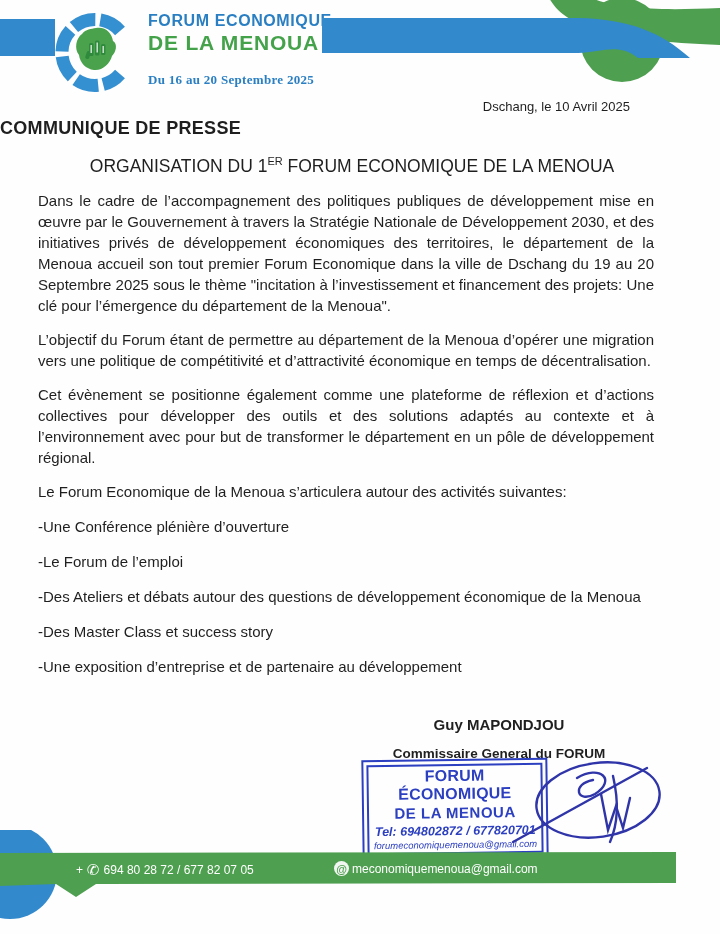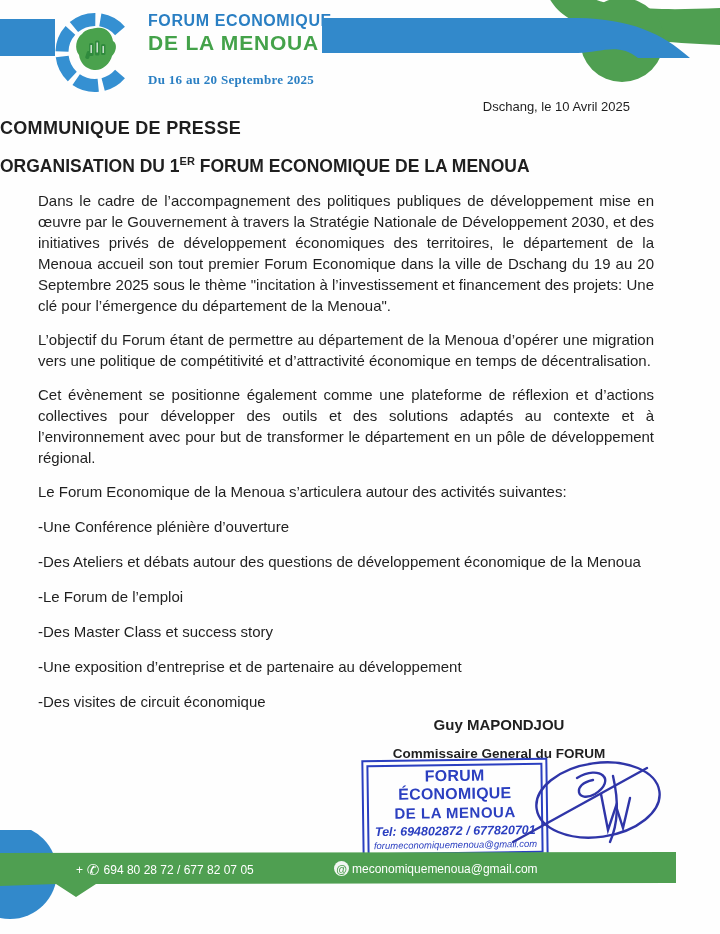--- a/index.html
+++ b/index.html
@@ -14,21 +14,21 @@
   .logo-wrap{position:absolute;left:50px;top:4px;width:330px;height:90px;display:flex;align-items:center;}
   .logo-mark{width:92px;height:90px;flex:0 0 auto;}
   .logo-text{margin-left:6px;line-height:1;}
   .logo-title{font-weight:bold;font-size:16px;letter-spacing:.6px;color:var(--logo-text-blue,#2a7fc3);}
   .logo-name{font-weight:bold;font-size:21px;letter-spacing:.8px;color:var(--logo-text-green,#44a24a);margin-top:3px;}
   .logo-dates{font-weight:bold;font-size:13px;letter-spacing:.3px;color:var(--logo-text-blue,#2a7fc3);margin-top:20px;font-family:Liberation Serif, serif;}
   .tr-deco{position:absolute;right:0;top:0;width:420px;height:100px;}
   
   .date-line{position:absolute;right:90px;top:99px;font-size:13px;}
   .doc-title{position:absolute;left:0;right:0;top:118px;text-align:left;font-weight:bold;font-size:18px;letter-spacing:.3px;}
-  .doc-subtitle{position:absolute;left:0;right:16px;top:155px;font-weight:bold;font-size:17.5px;}
+  .doc-subtitle{position:absolute;left:0;right:16px;top:155px;text-align:center;font-weight:normal;font-size:17.5px;}
   .doc-subtitle sup{font-size:11px;}
   
   .content{position:absolute;left:38px;top:190px;width:616px;}
   .content p{margin:0 0 13px 0;font-size:15px;line-height:21px;text-align:justify;}
   .activities-intro{margin:0 0 14px 0;font-size:15px;line-height:21px;}
   .activity{font-size:15px;line-height:21px;margin-bottom:14px;}
   
   .sign-block{position:absolute;right:86px;top:716px;width:270px;text-align:center;}
   .sign-name{font-weight:bold;font-size:15px;}
   .sign-role{font-weight:bold;font-size:13.5px;margin-top:13px;text-align:center;}
@@ -100,25 +100,24 @@
   <div class="date-line">Dschang, le 10 Avril 2025</div>
   <div class="doc-title">COMMUNIQUE DE PRESSE</div>
   <div class="doc-subtitle"><span>ORGANISATION DU 1</span><sup>ER</sup><span> FORUM ECONOMIQUE DE LA MENOUA</span></div>
 
   <div class="content">
     <p>Dans le cadre de l’accompagnement des politiques publiques de développement  mise en œuvre par le Gouvernement à travers la Stratégie Nationale de Développement 2030, et des initiatives privés de développement économiques  des territoires, le département de la Menoua accueil son tout premier Forum Economique dans la ville de Dschang du 19 au 20 Septembre 2025 sous le thème "incitation à l’investissement et financement des projets: Une clé pour l’émergence du département de la Menoua".</p>
     <p>L’objectif du Forum étant de permettre au département de la Menoua d’opérer une migration vers une politique de compétitivité et d’attractivité économique en temps de décentralisation.</p>
     <p>Cet évènement se positionne également  comme une plateforme de réflexion et d’actions collectives pour développer des outils et des solutions adaptés au contexte et à l’environnement avec pour but de transformer le département en un pôle de développement régional.</p>
     <div class="activities-intro">Le Forum Economique de la Menoua s’articulera autour des activités suivantes:</div>
     <div class="activity">-Une Conférence plénière d’ouverture</div>
+    <div class="activity">-Le  Forum de l’emploi</div>
     <div class="activity">-Des Ateliers et débats autour des questions de développement économique de la Menoua</div>
-    <div class="activity">-Le  Forum de l’emploi</div>
     <div class="activity">-Des Master Class et success story</div>
     <div class="activity">-Une exposition d’entreprise et de partenaire au développement</div>
-    <div class="activity">-Des visites de circuit économique</div>
   </div>
 
   <div class="sign-block">
     <div class="sign-name">Guy MAPONDJOU</div>
     <div class="sign-role">Commissaire General du FORUM</div>
   </div>
 
   <div class="stamp">
     <div class="stamp-inner">
       <div class="stamp-l1">FORUM ÉCONOMIQUE</div>

